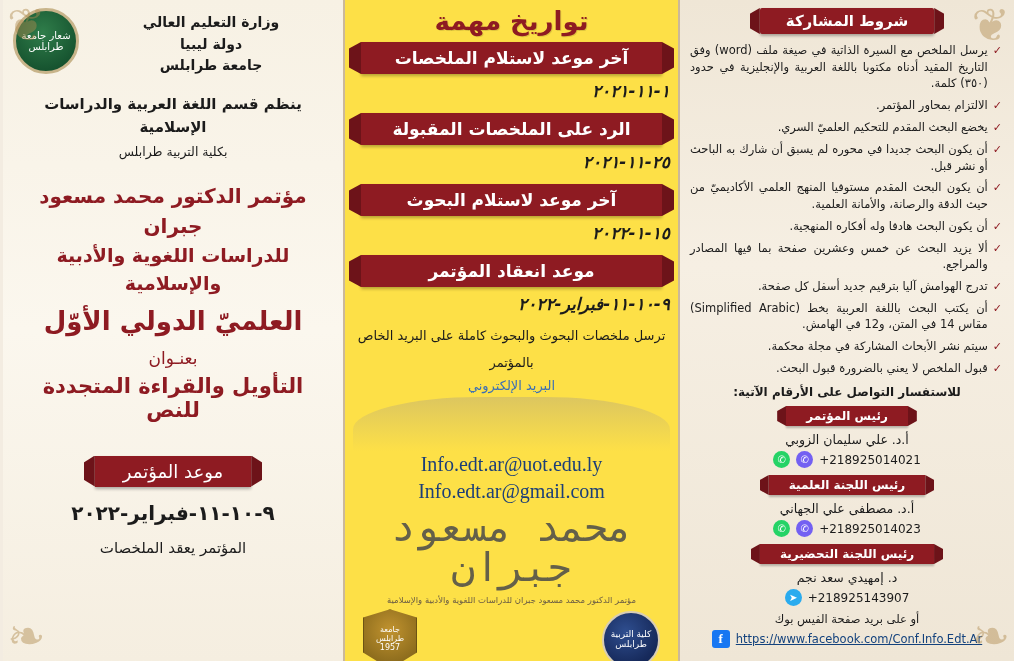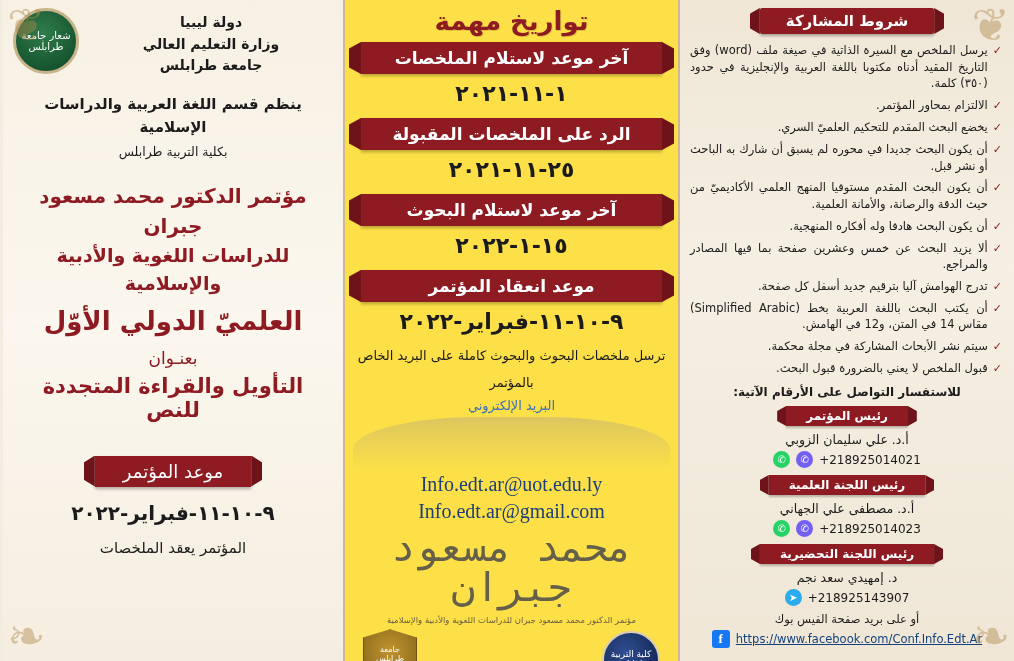--- a/index.html
+++ b/index.html
@@ -169,26 +169,27 @@
     margin: 0 8px;
     box-shadow: 0 2px 3px rgba(0,0,0,.28);
     position: relative;
   }
   .date-banner::before, .date-banner::after {
     content: ""; position: absolute; top: 0; bottom: 0; width: 12px; background: #6d1319;
   }
   .date-banner::before { right: -12px; clip-path: polygon(0 0,100% 20%,100% 80%,0 100%); }
   .date-banner::after  { left: -12px;  clip-path: polygon(100% 0,0 20%,0 80%,100% 100%); }
   .date-value {
-    text-align: center;
-    font-size: 22px;
+    text-align: right;
+    font-size: 17px;
     font-weight: bold;
     color: #1b1b1b;
     margin: 7px 0 12px;
     direction: ltr;
+    font-style: italic;
   }
   .send-note {
     text-align: center;
     font-size: 13px;
     color: #1b1b1b;
     line-height: 1.6;
     margin-top: 6px;
   }
   .email-label {
     text-align: center;
@@ -442,22 +443,22 @@
       <div class="logo-circle">كلية التربية طرابلس</div>
       <div class="logo-shield">جامعة طرابلس 1957</div>
     </div>
   </div>
 
   <div class="col col-left">
     <span class="flourish fl-tl">❦</span>
 
     <div class="uni-head">
       <div class="uni-lines">
+        <div>وزارة التعليم العالي</div>
         <div>دولة ليبيا</div>
-        <div>وزارة التعليم العالي</div>
         <div>جامعة طرابلس</div>
       </div>
       <div class="uni-logo">شعار جامعة طرابلس</div>
     </div>
 
     <div class="org-block">
       <div class="l1">ينظم قسم اللغة العربية والدراسات الإسلامية</div>
       <div class="l2">بكلية التربية طرابلس</div>
     </div>
 

